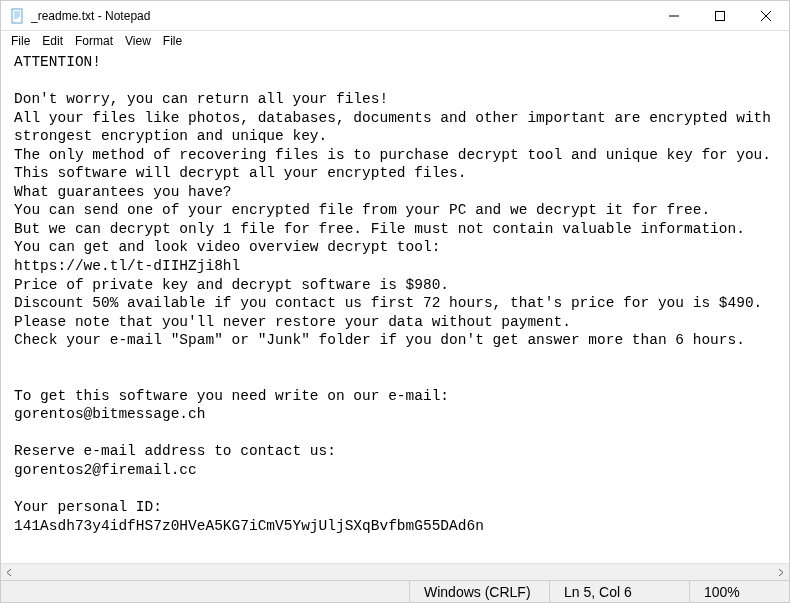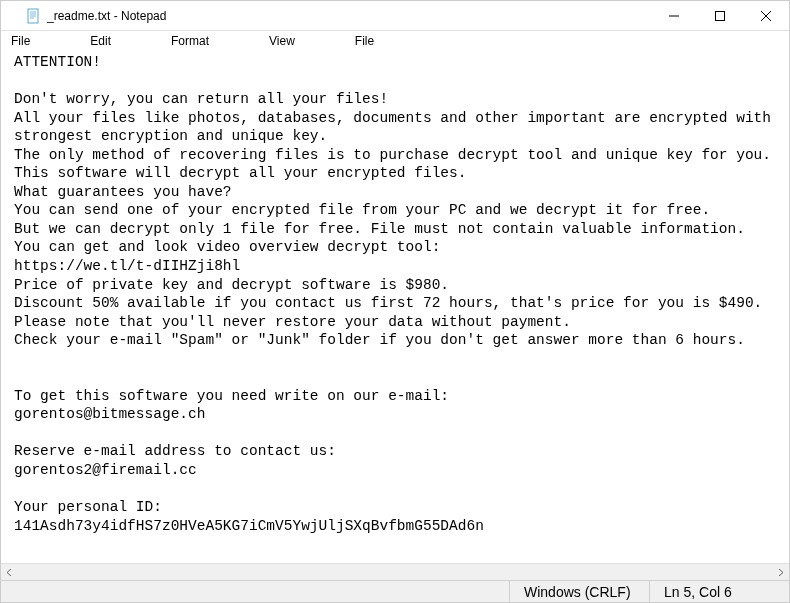--- a/index.html
+++ b/index.html
@@ -16,21 +16,21 @@
       height: 603px;
       display: flex;
       flex-direction: column;
       border: 1px solid #ccc;
     }
     .titlebar {
       height: 30px;
       background: #ffffff;
       display: flex;
       align-items: center;
-      padding-left: 24px;
+      padding-left: 8px;
       border-bottom: 1px solid #e0e0e0;
     }
     .titlebar-icon {
       width: 16px;
       height: 16px;
       margin-right: 6px;
       display: inline-flex;
       align-items: center;
       justify-content: center;
     }
@@ -53,21 +53,20 @@
       color: #000;
       cursor: pointer;
     }
     .menubar {
       height: 20px;
       background: #ffffff;
       display: flex;
       align-items: center;
       padding-left: 4px;
       font-size: 12px;
-      gap: 48px;
     }
     .menu-item {
       padding: 2px 6px;
       cursor: pointer;
     }
     .content {
       flex: 1;
       padding: 2px 13px;
       font-family: Consolas, 'Courier New', monospace;
       font-size: 14.5px;
@@ -195,15 +194,16 @@
       <svg width="7" height="7" viewBox="0 0 7 7">
           <path d="M2 0 L6 3.5 L2 7" fill="none" stroke="#606060" stroke-width="1"></path>
         </svg>
     </div>
   </div>
 
   <div class="statusbar">
     <div class="status-spacer"></div>
     <div class="status-section wide">Windows (CRLF)</div>
     <div class="status-section wide">Ln 5, Col 6</div>
+    <div class="status-section">100%</div>
   </div>
 
 </div>
 
 </body></html>

